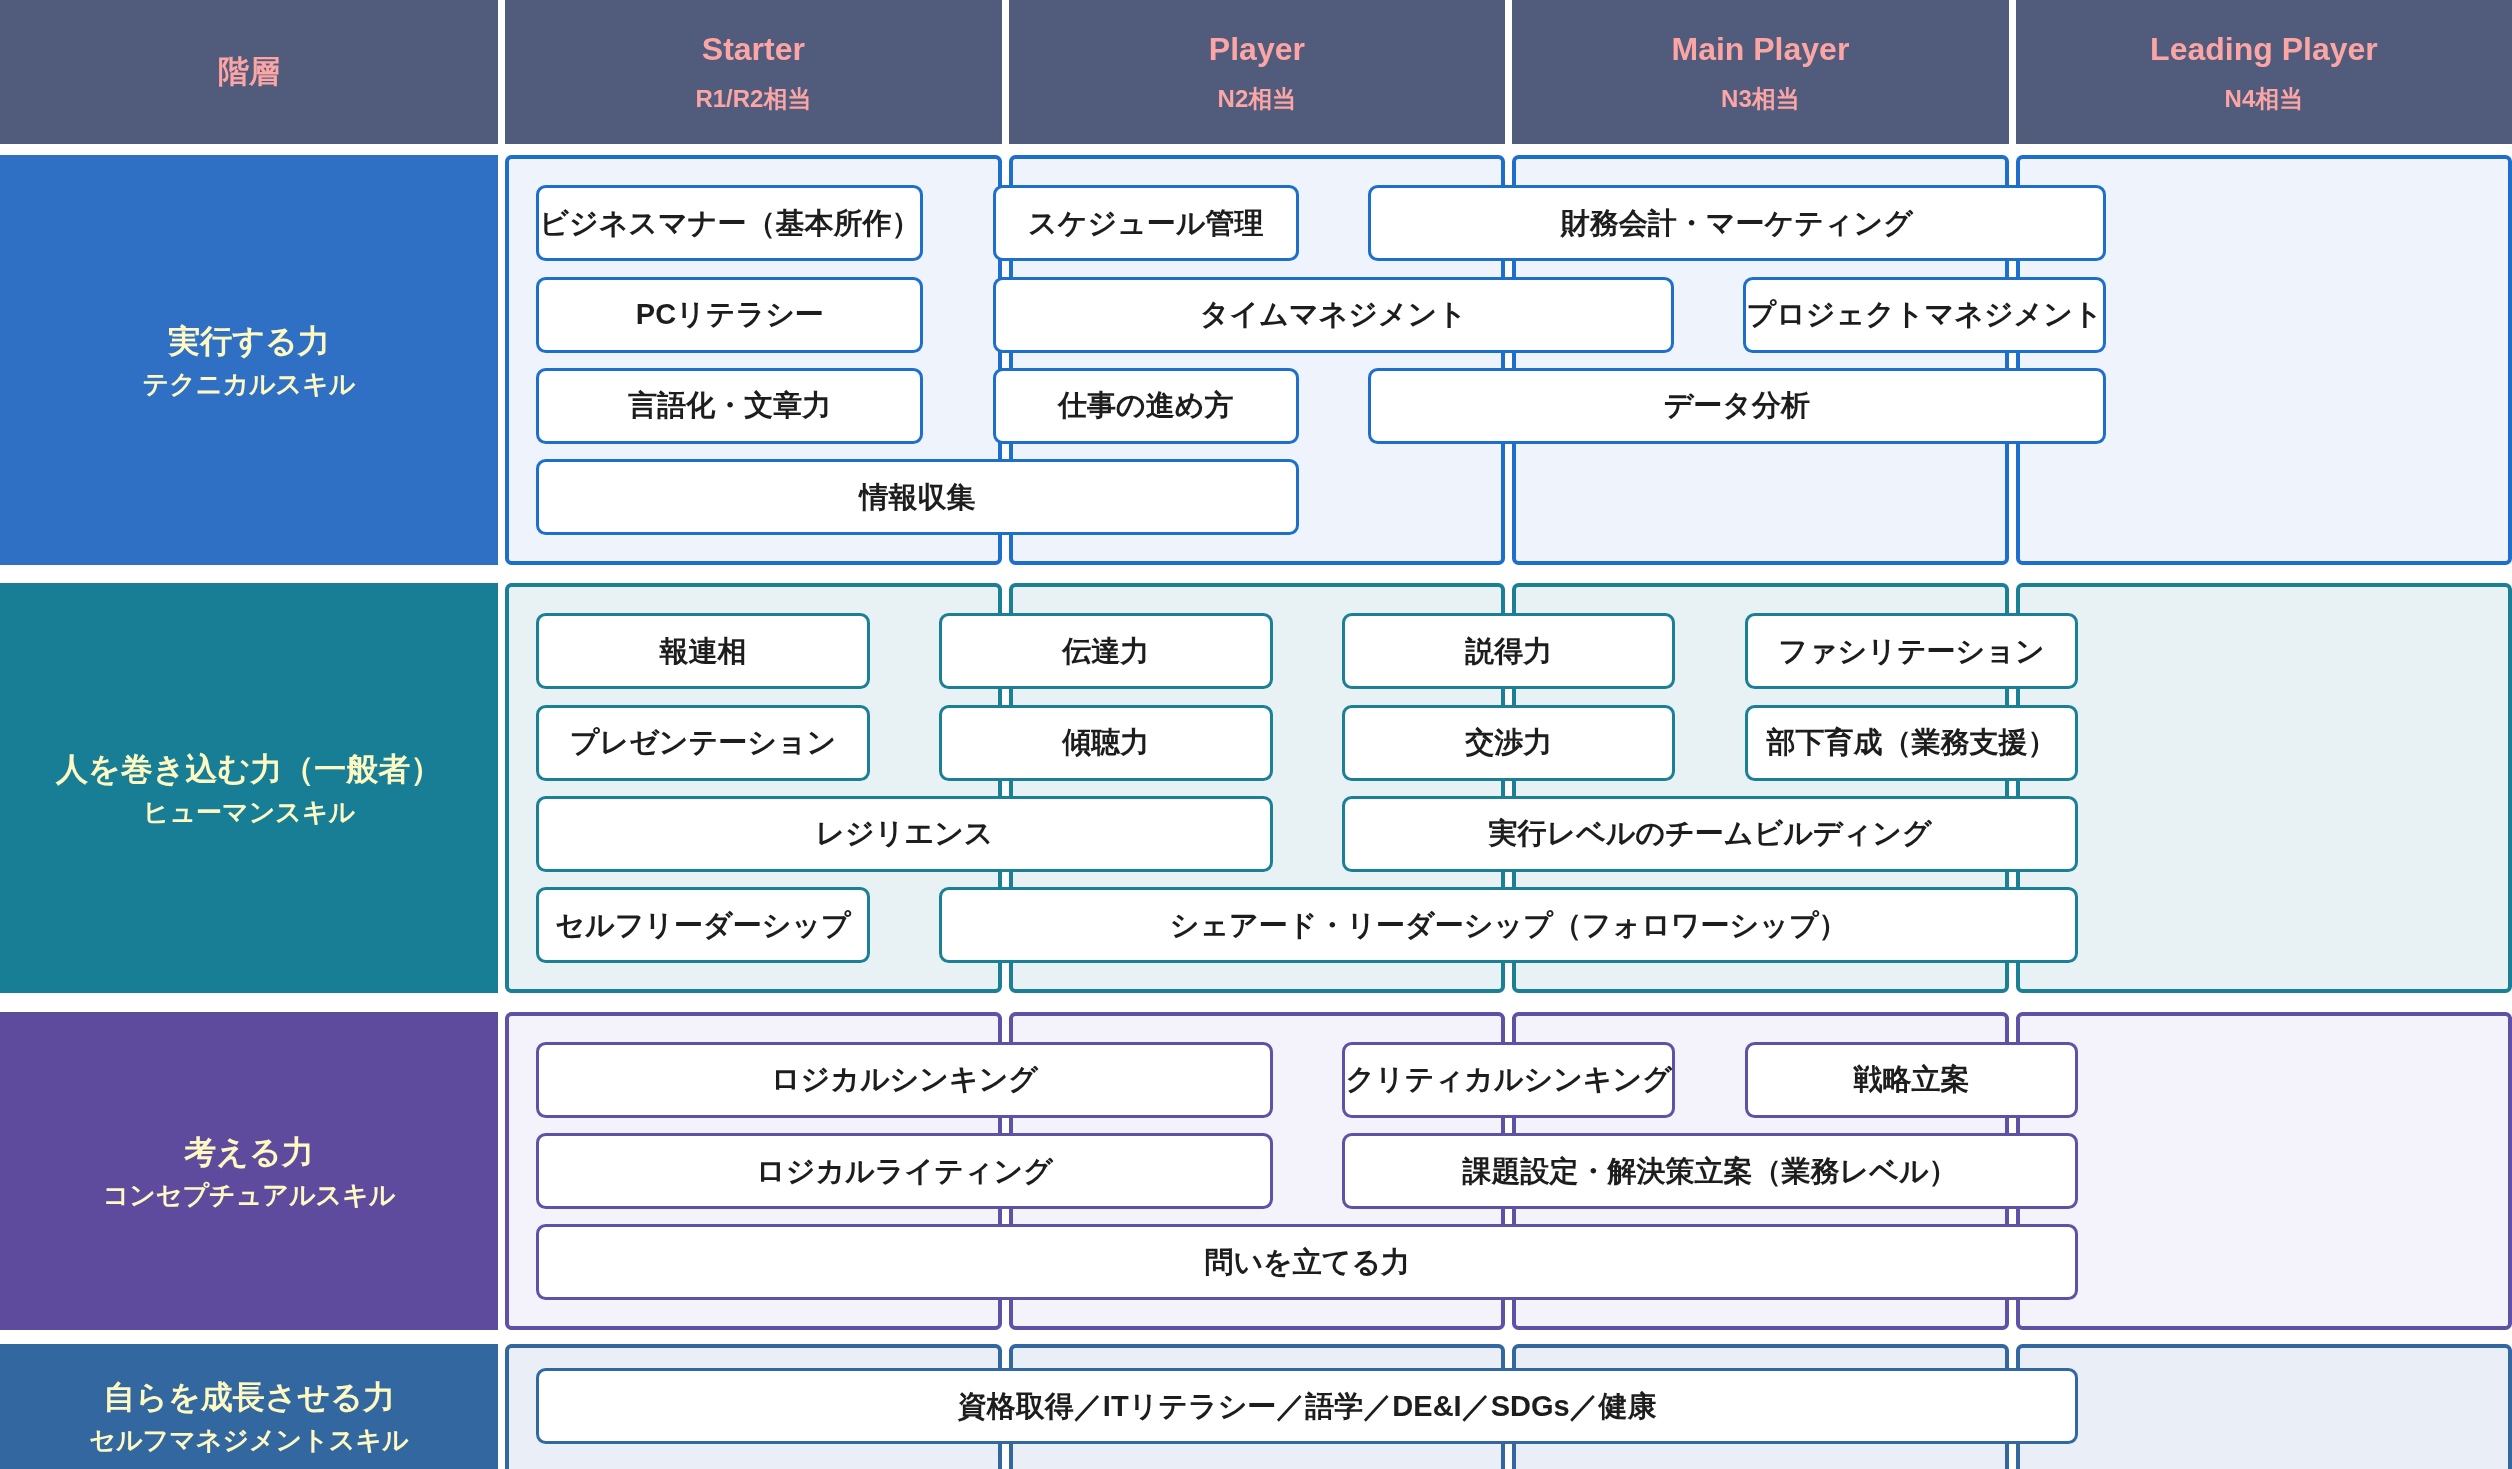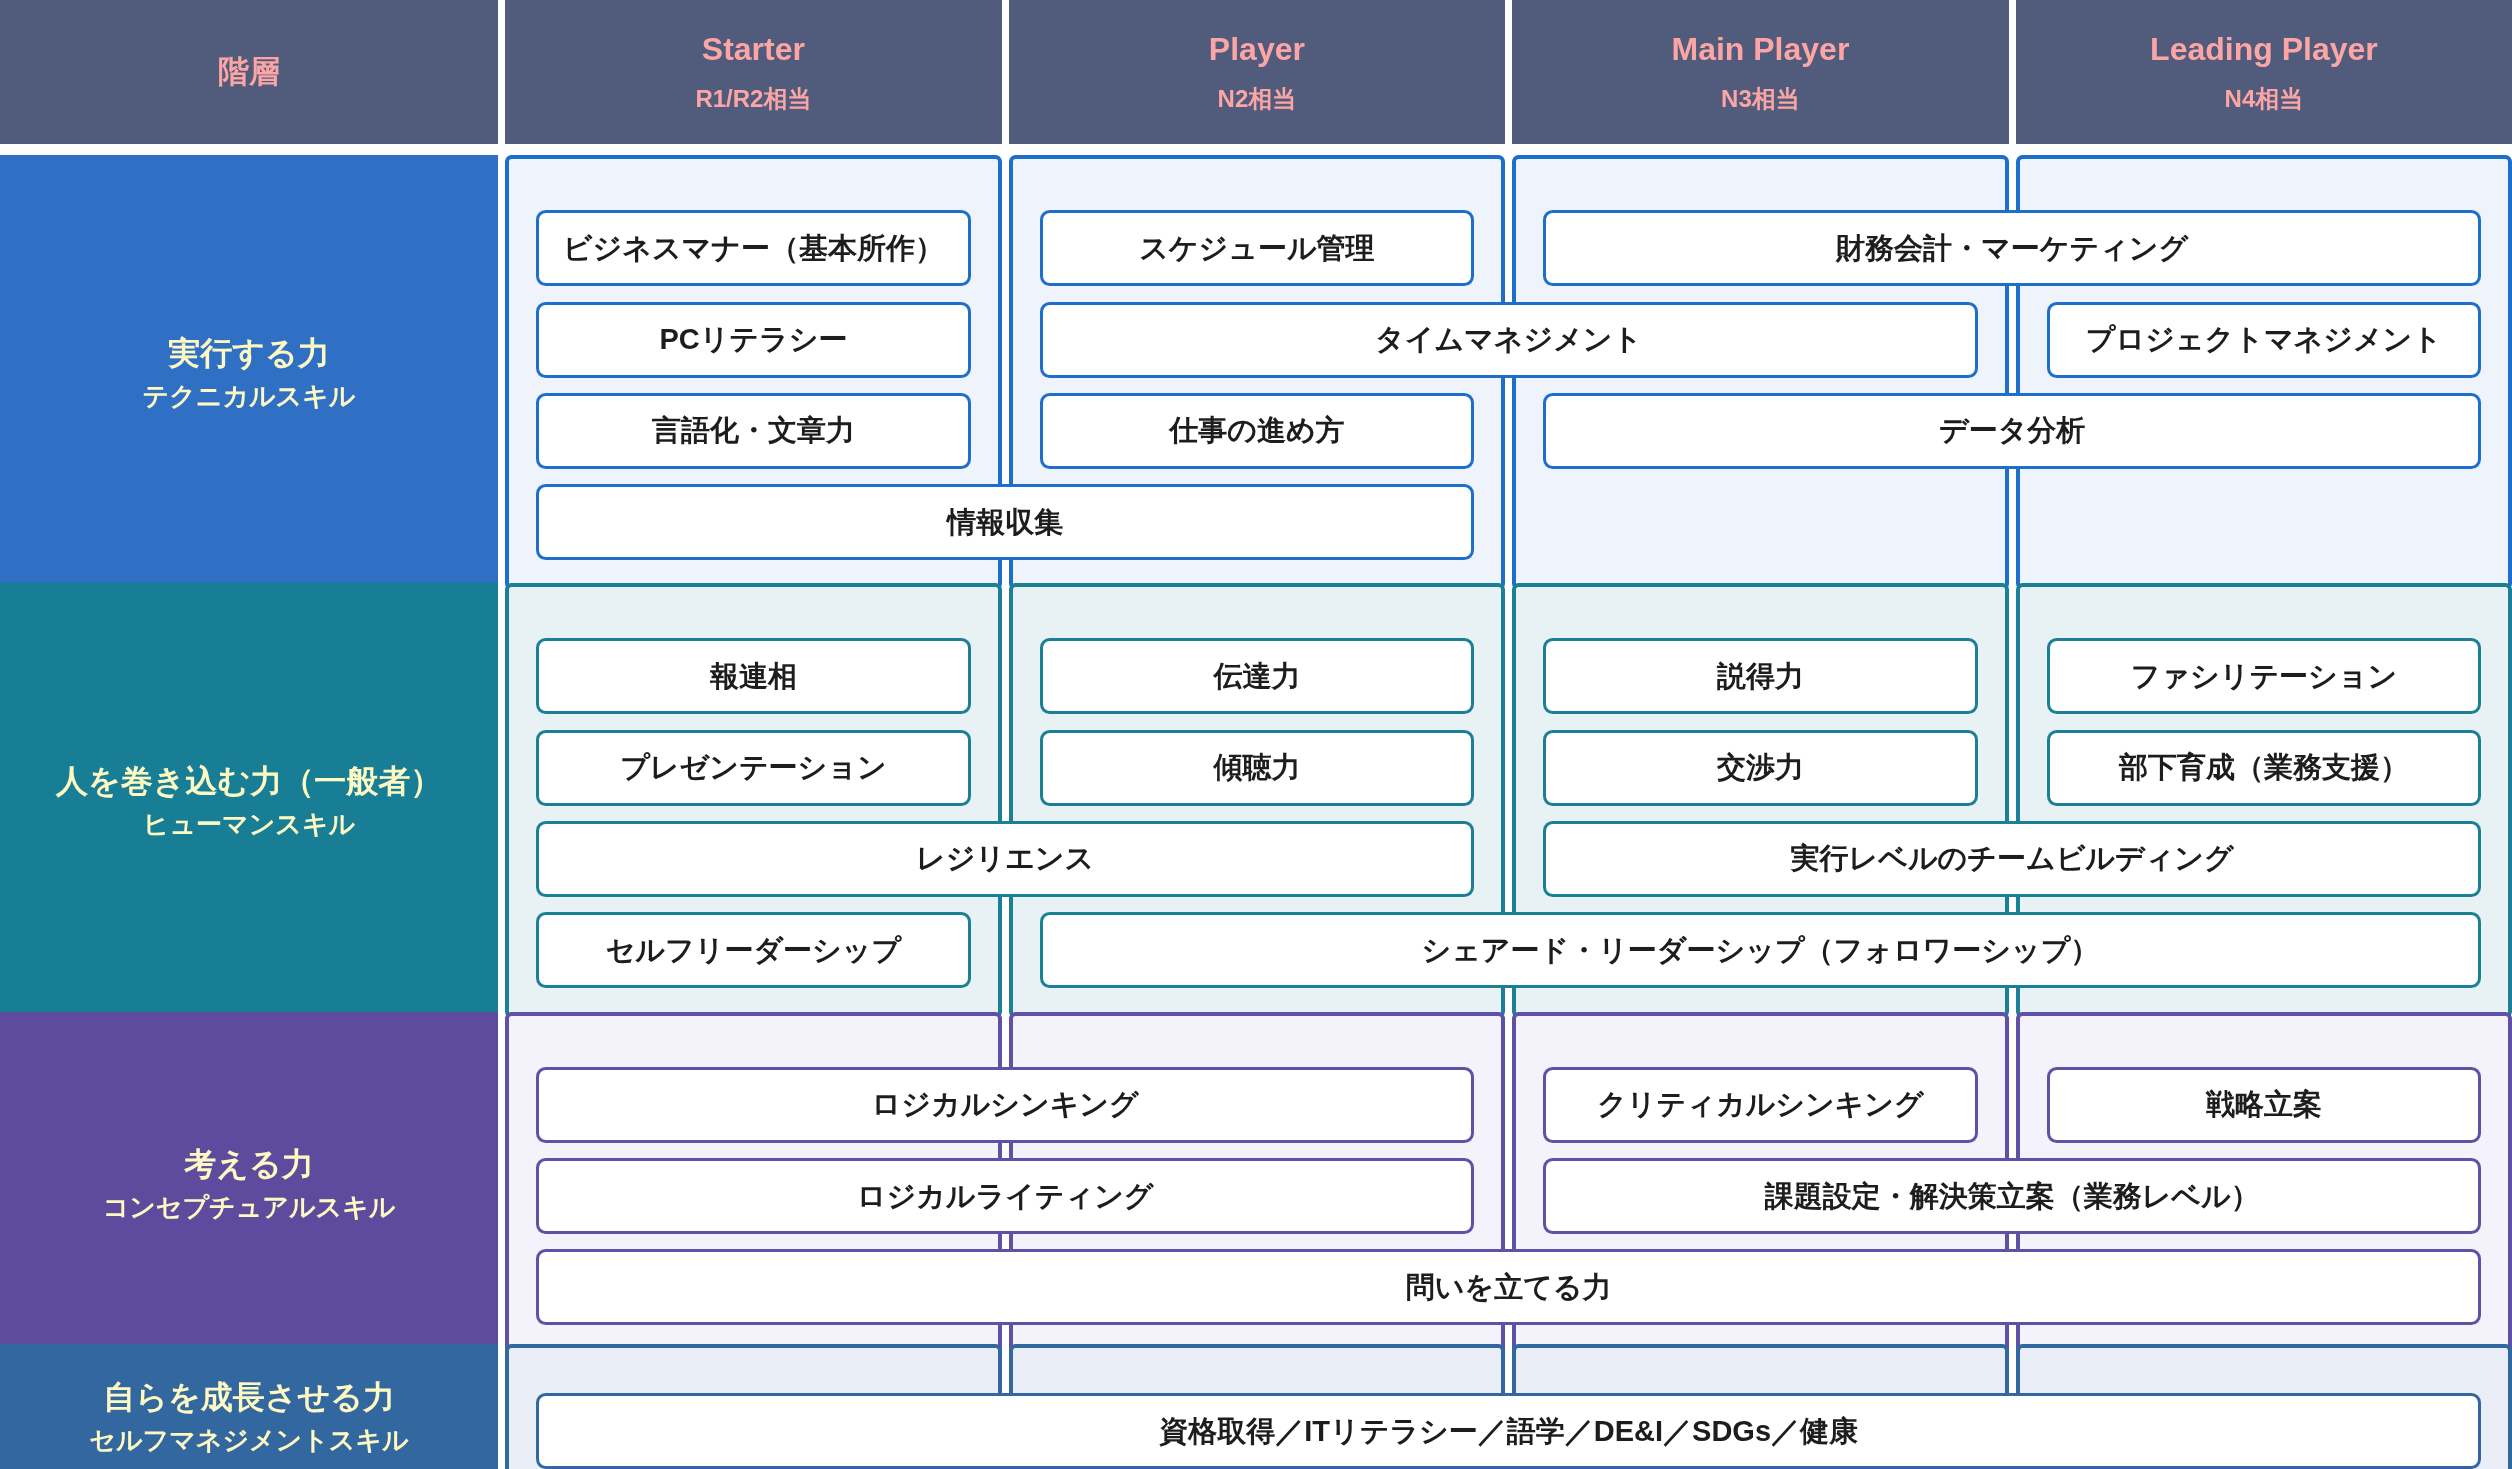--- a/index.html
+++ b/index.html
@@ -57,26 +57,25 @@
   }
   .panel{
     background:var(--panel-bg,#EFF3FC);
     border:4px solid var(--line,#1E6FCB);
     border-radius:6.5px;
     box-sizing:border-box;
   }
   .band-grid{
     position:relative;
     display:grid;
-    grid-template-columns:repeat(4,1fr);
+    grid-template-columns:repeat(5,1fr);
     column-gap:7.3px;
     row-gap:15.3px;
     grid-auto-rows:76px;
     padding:30px 0;
-    margin-top:25px;
   }
   .band-4 .band-grid{padding:24px 0 0 0;}
   .pill{
     background:#ffffff;
     border:3.2px solid var(--line,#1E6FCB);
     border-radius:9.7px;
     margin:0 31px;
     display:flex;align-items:center;justify-content:center;
     font-size:29px;font-weight:bold;color:#1d1d1d;
     text-align:center;line-height:1.2;

